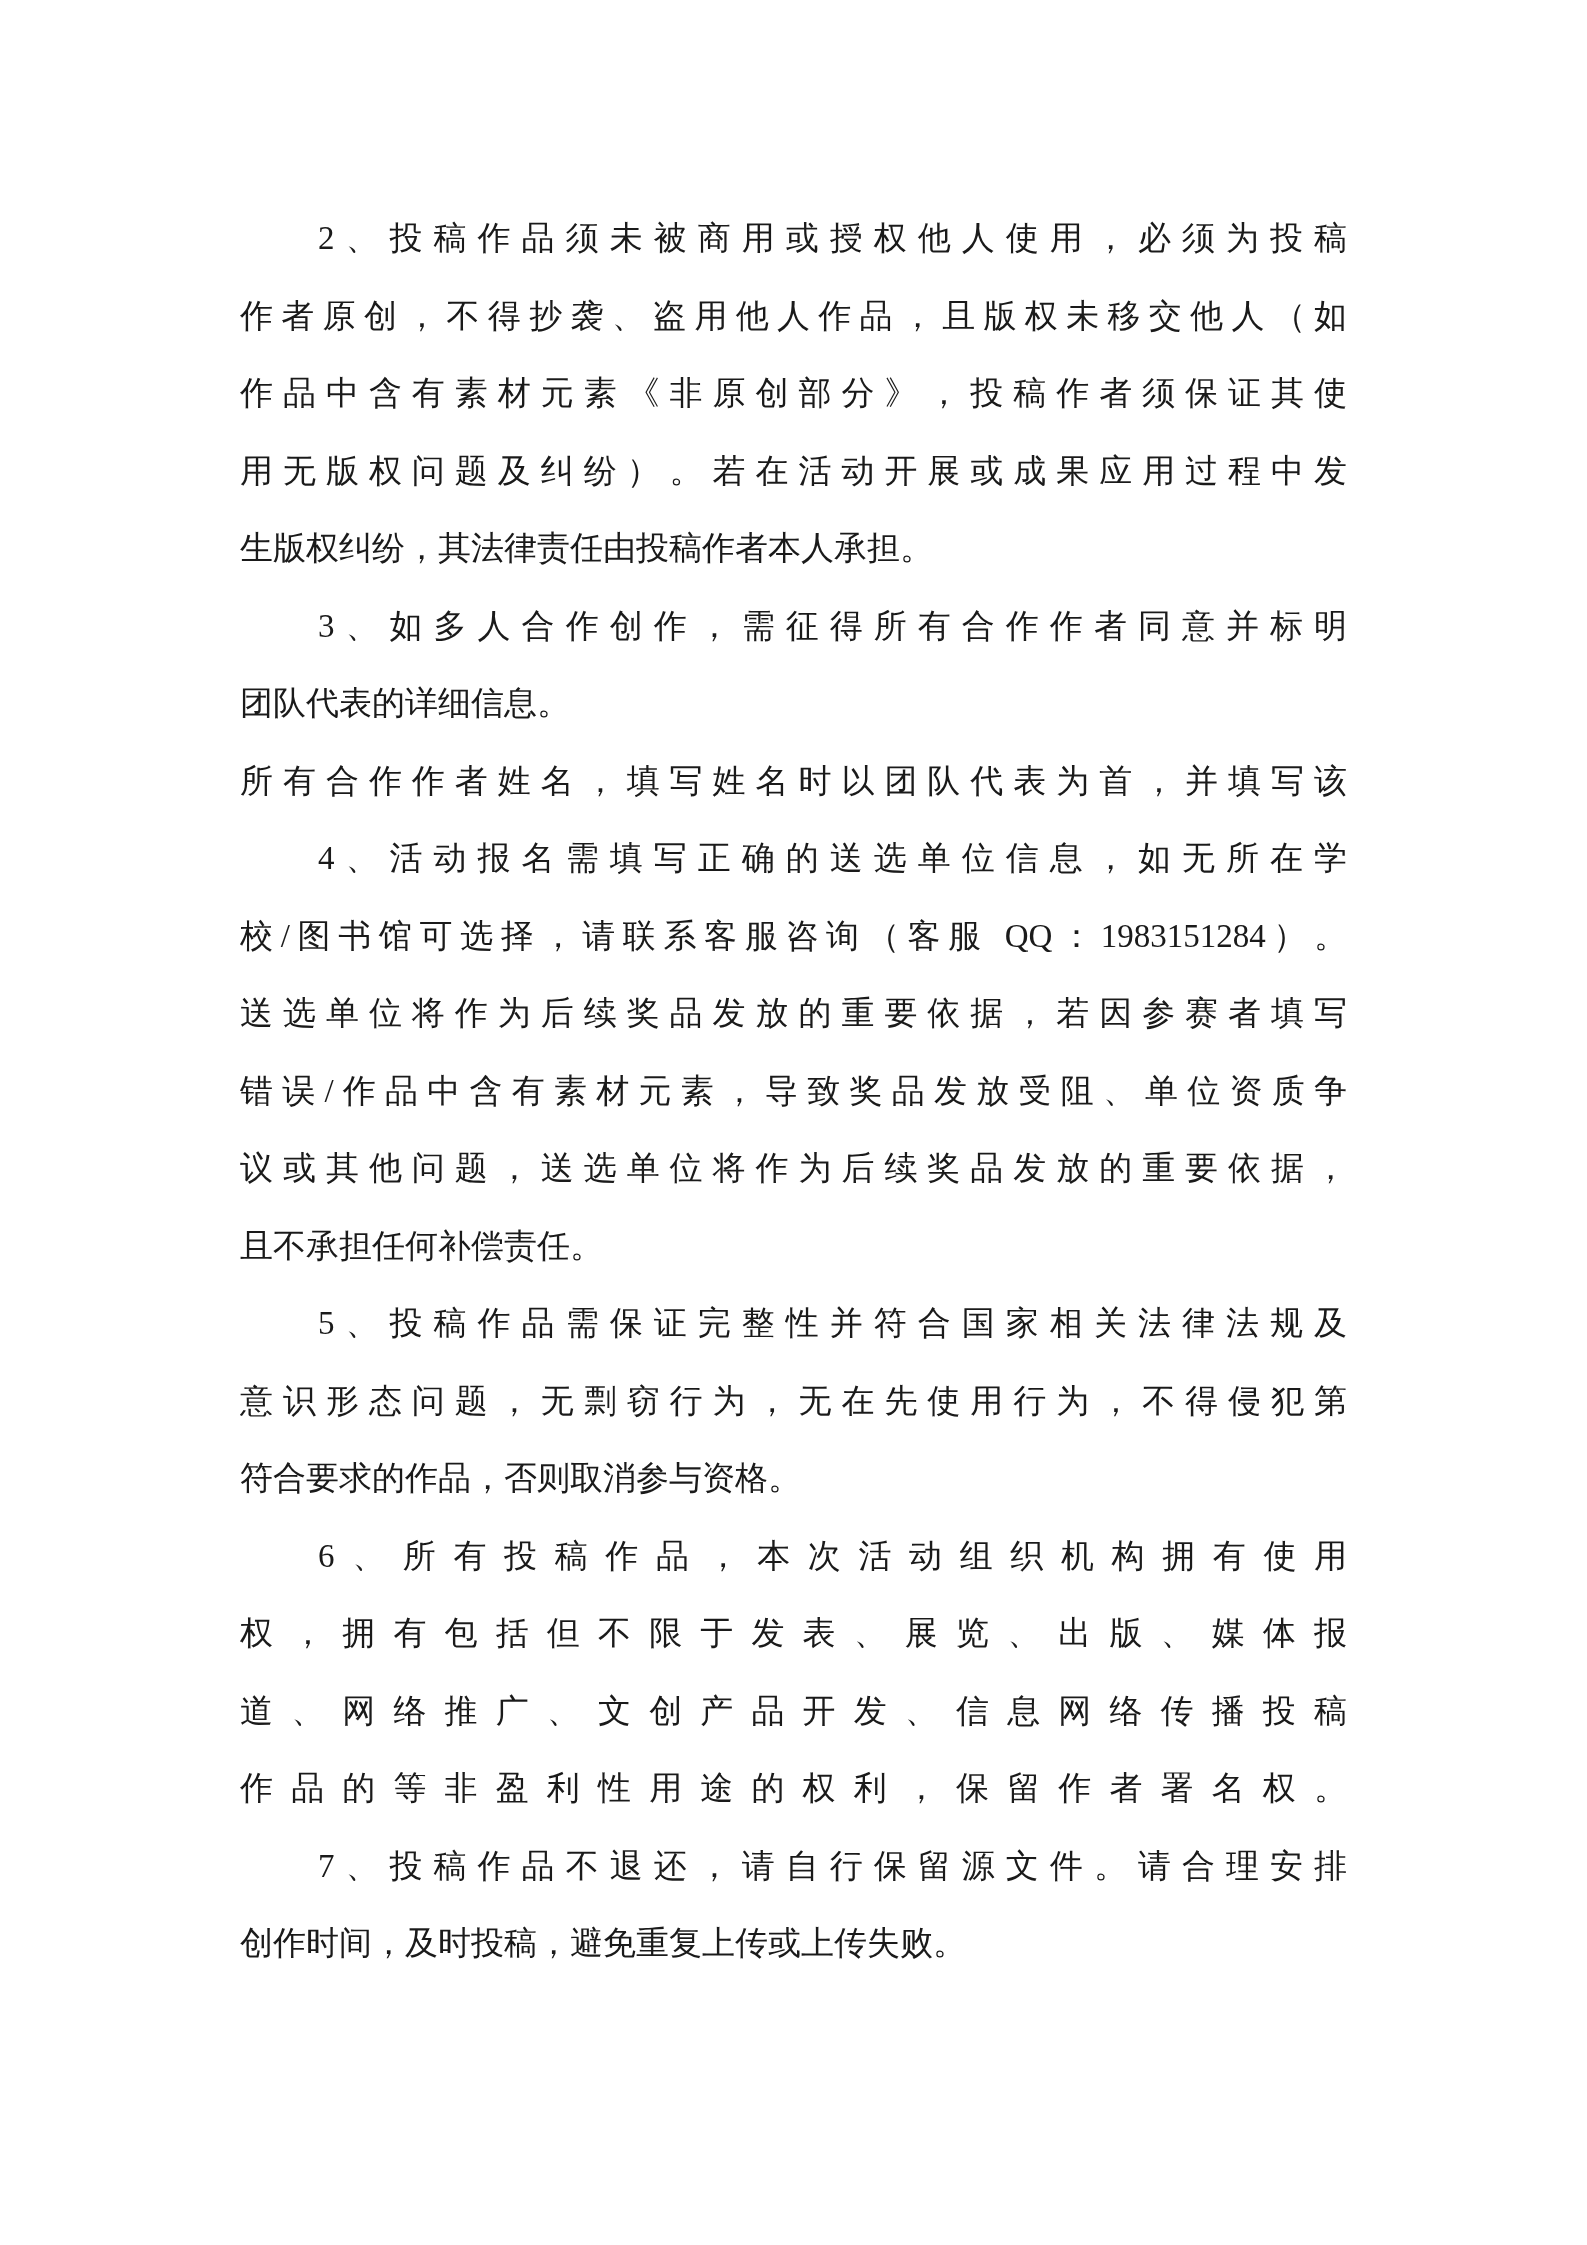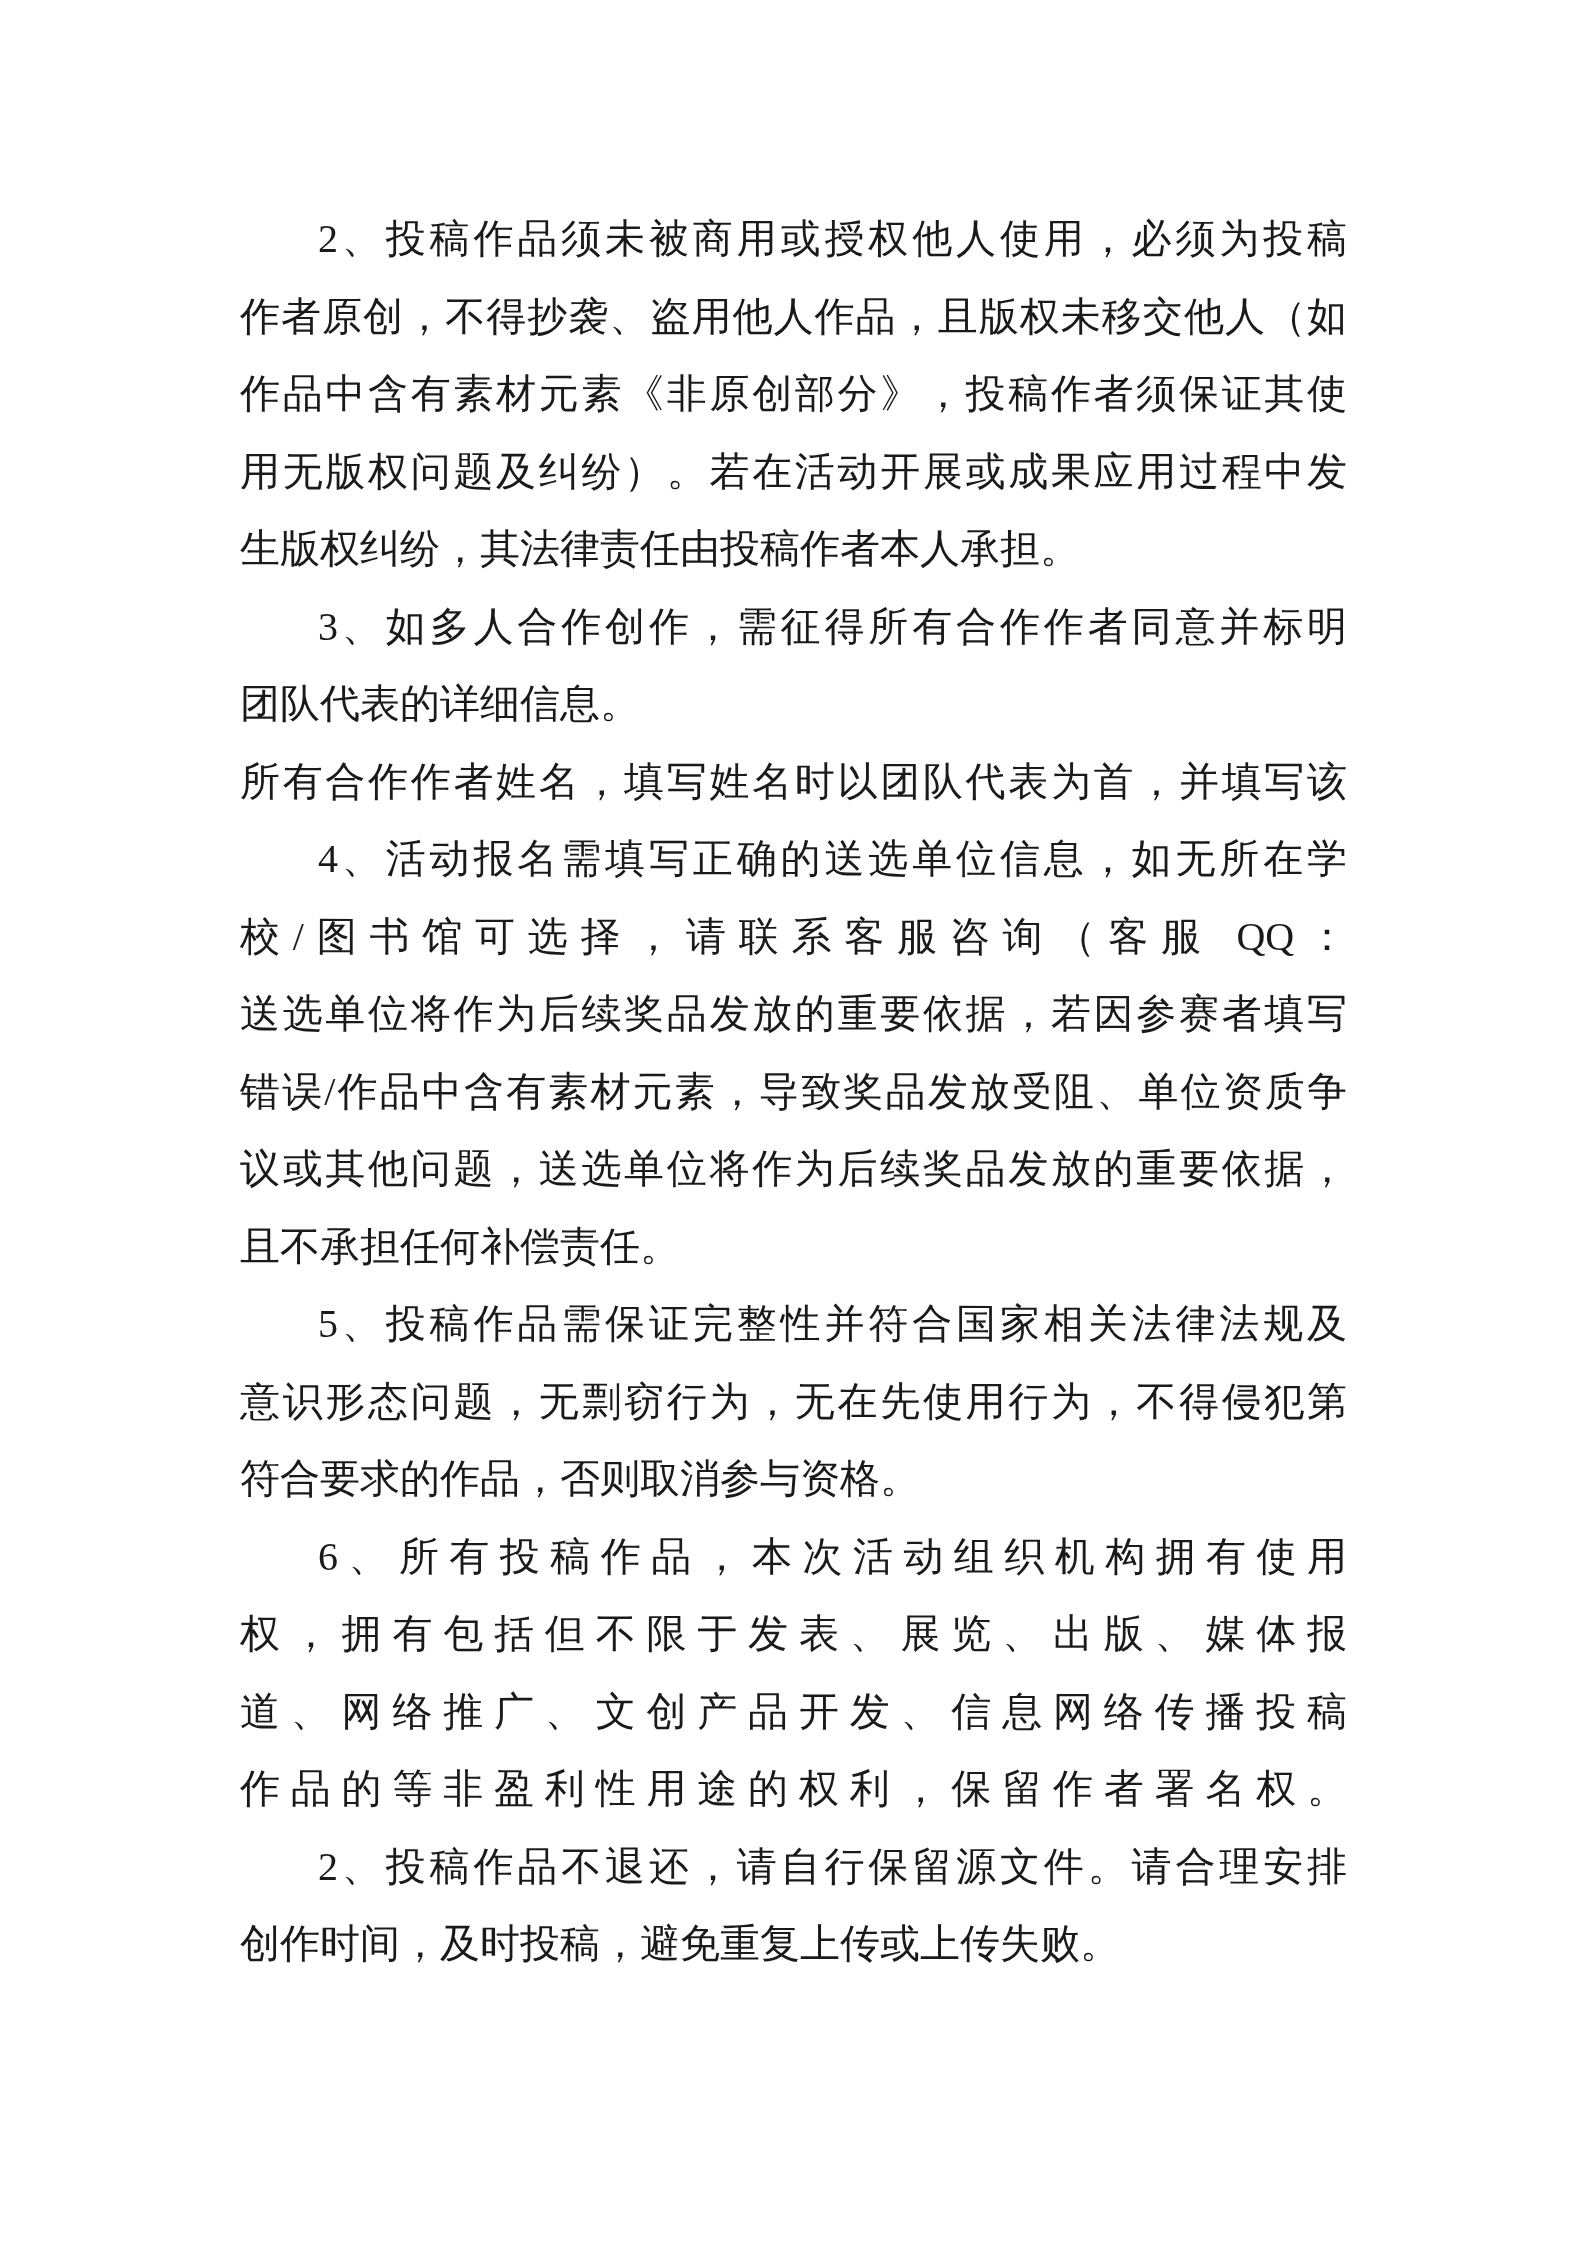--- a/index.html
+++ b/index.html
@@ -13,21 +13,21 @@
     height: 2245px;
     background: #ffffff;
     overflow: hidden;
   }
   .doc {
     position: absolute;
     left: 240px;
     top: 200px;
     width: 1107px;
     font-family: "Liberation Serif", "DejaVu Serif", serif;
-    font-size: 40px;
+    font-size: 33px;
     line-height: 77.5px;
     color: #1a1a1a;
     font-weight: 400;
   }
   .line {
     height: 77.5px;
     overflow: hidden;
     text-align: justify;
     text-align-last: justify;
   }
@@ -58,16 +58,16 @@
       <div class="line">错误/作品中含有素材元素，导致奖品发放受阻、单位资质争</div>
       <div class="line">议或其他问题，送选单位将作为后续奖品发放的重要依据，</div>
       <div class="line no-stretch">且不承担任何补偿责任。</div>
       <div class="line first">5、投稿作品需保证完整性并符合国家相关法律法规及</div>
       <div class="line">意识形态问题，无剽窃行为，无在先使用行为，不得侵犯第</div>
       <div class="line no-stretch">符合要求的作品，否则取消参与资格。</div>
       <div class="line first">6、所有投稿作品，本次活动组织机构拥有使用</div>
       <div class="line">权，拥有包括但不限于发表、展览、出版、媒体报</div>
       <div class="line">道、网络推广、文创产品开发、信息网络传播投稿</div>
       <div class="line">作品的等非盈利性用途的权利，保留作者署名权。</div>
-      <div class="line first">2、投稿作品不退还，请自行保留源文件。请合理安排</div>
+      <div class="line first">7、投稿作品不退还，请自行保留源文件。请合理安排</div>
       <div class="line no-stretch">创作时间，及时投稿，避免重复上传或上传失败。</div>
     </div>
 </div>
 
 </body></html>

